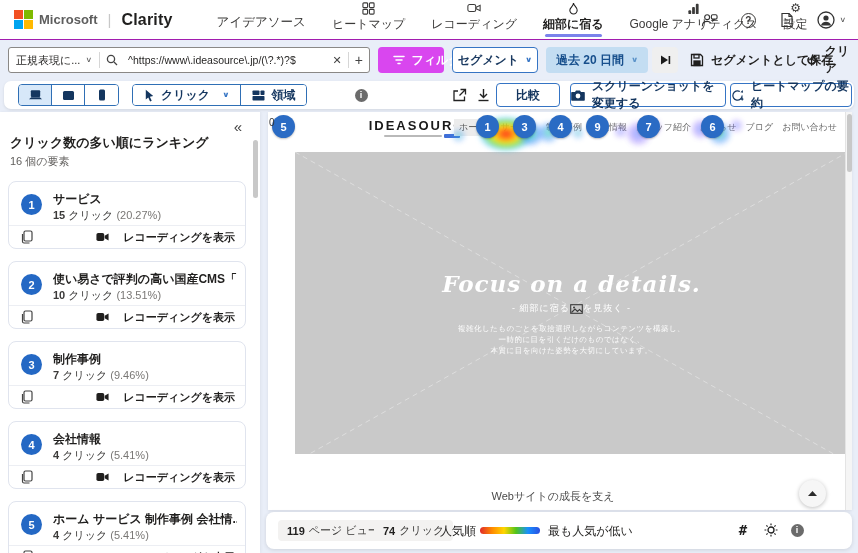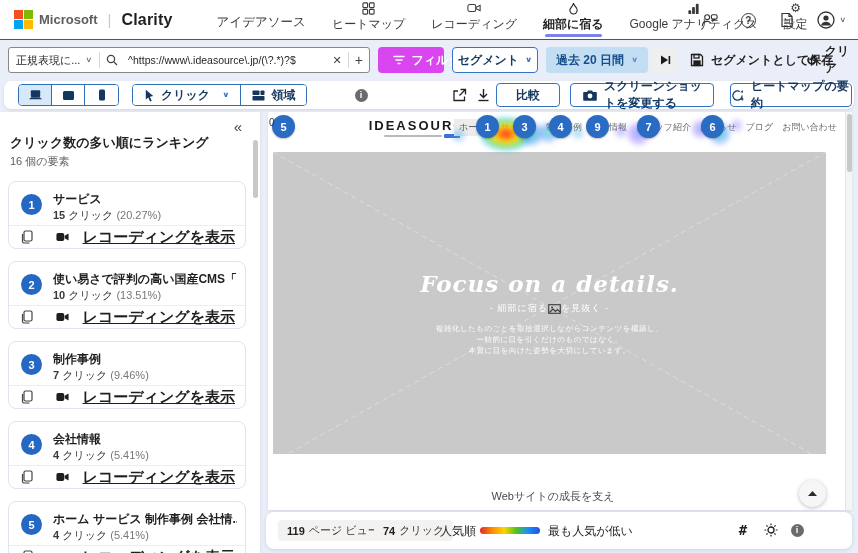--- a/index.html
+++ b/index.html
@@ -63,39 +63,39 @@
   .collapse { position:absolute; right:18px; top:6px; font-size:15px; color:#444; cursor:pointer; }
   .sb-title { position:absolute; left:10px; top:22px; font-size:13px; font-weight:700; color:#201f1e; }
   .sb-sub { position:absolute; left:10px; top:42px; font-size:11px; color:#605e5c; }
   .card { position:absolute; left:8px; width:238px; height:68px; border:1px solid #e0e4ee; border-radius:8px; background:#fff; }
   .badge { position:absolute; left:12px; top:12px; width:21px; height:21px; border-radius:50%; background:#2468c4; color:#fff; font-size:11px; font-weight:700; display:flex; align-items:center; justify-content:center; }
   .card-title { position:absolute; left:44px; top:9px; right:8px; font-size:12px; font-weight:700; color:#201f1e; white-space:nowrap; overflow:hidden; }
   .card-count { position:absolute; left:44px; top:26px; font-size:11px; color:#3b3a39; }
   .card-count b { font-weight:700; }
   .card-count .pct { color:#797775; }
   .card-foot { position:absolute; left:0; right:0; bottom:0; height:23px; border-top:1px solid #eceef3; display:flex; align-items:center; justify-content:space-between; padding:0 10px 0 12px; }
-  .reclink { display:flex; align-items:center; gap:14px; font-size:15px; font-weight:600; color:#201f1e; cursor:pointer;text-decoration:underline; }
+  .reclink { display:flex; align-items:center; gap:14px; font-size:11px; font-weight:600; color:#201f1e; cursor:pointer; }
   .sb-scroll { position:absolute; right:2px; top:28px; width:5px; height:58px; background:#c8c8c8; border-radius:3px; }
 
   
   .main { position:absolute; left:268px; top:112px; width:584px; height:398px; background:#fff; overflow:hidden; box-shadow:0 1px 3px rgba(0,0,0,.08); }
   .scroll-zero { position:absolute; left:1px; top:5px; font-size:10px; color:#333; z-index:6; }
   .site-logo { position:absolute; left:86px; top:6px; width:136px; text-align:center; }
   .site-logo .logoname { font-size:13px; font-weight:700; letter-spacing:2px; color:#1a1a1a; }
   .site-logo .tagline { margin:1px auto 0; width:88px; height:4px; display:flex; gap:2px; align-items:center; justify-content:center; }
   .tagline .tl-bar { height:2.5px; background:#b9b9b9; width:58px; border-radius:1px; }
   .tagline .tl-chip { height:4px; width:16px; background:#3f6fd8; border-radius:1px; }
   .site-nav { position:absolute; left:186px; top:9px; display:flex; gap:9px; font-size:9px; color:#6b6b6b; white-space:nowrap; z-index:2; }
   .site-nav .home { background:#ececec; padding:2px 5px; margin-top:-2px; color:#555; }
   .blob { position:absolute; border-radius:50%; filter:blur(2.5px); z-index:3; pointer-events:none; }
   .b-cool { background:radial-gradient(closest-side, rgba(40,220,170,.75), rgba(60,140,255,.55) 60%, rgba(60,140,255,0)); }
   .b-blue { background:radial-gradient(closest-side, rgba(90,130,255,.75), rgba(130,90,255,.45) 60%, rgba(130,90,255,0)); }
   .b-hot { background:radial-gradient(closest-side, rgba(255,30,20,.95), rgba(255,140,0,.92) 28%, rgba(255,225,0,.88) 46%, rgba(110,220,60,.78) 66%, rgba(40,190,255,.5) 86%, rgba(40,190,255,0)); border-radius:50%; }
   .marker { position:absolute; width:23px; height:23px; border-radius:50%; background:#2a6bc4; color:#fff; font-size:11px; font-weight:700; display:flex; align-items:center; justify-content:center; z-index:5; box-shadow:0 1px 2px rgba(0,0,0,.25); cursor:pointer; }
-  .gray-ph { position:absolute; left:5px; top:40px; width:553px; height:302px; background:#c9c9c9; overflow:hidden; }
+  .gray-ph { position:absolute; left:27px; top:40px; width:553px; height:302px; background:#c9c9c9; overflow:hidden; }
   .hero { position:absolute; left:0; right:0; top:118px; text-align:center; color:#fff; z-index:2; }
   .hero-title { font-family:"DejaVu Serif","Liberation Serif",serif; font-style:italic; font-weight:700; font-size:23px; letter-spacing:1px; }
   .hero-sub { margin-top:5px; font-size:9px; letter-spacing:1px; display:flex; align-items:center; justify-content:center; gap:0; }
   .hero-lines { margin-top:8px; font-size:7.5px; line-height:11px; letter-spacing:.5px; color:rgba(255,255,255,.95); }
   .site-footer { position:absolute; left:0; right:14px; top:376px; text-align:center; font-size:11px; color:#4a4a4a; line-height:16px; }
   .scrolltop { position:absolute; left:531px; top:368px; width:27px; height:27px; border-radius:50%; background:#f6f6f6; box-shadow:0 1px 4px rgba(0,0,0,.25); display:flex; align-items:center; justify-content:center; cursor:pointer; z-index:6; }
   .main-scroll { position:absolute; right:0; top:0; bottom:0; width:7px; background:#f5f5f5; border-left:1px solid #e4e4e4; z-index:7; }
   .main-scroll .thumb { position:absolute; left:1px; top:2px; width:5px; height:58px; background:#c8c8c8; border-radius:3px; }
 
   
@@ -316,21 +316,21 @@
       <svg width="13" height="14" viewBox="0 0 13 14" fill="none" stroke="#222" stroke-width="1.4">
           <path d="M6.5 1 V9 M3 6 L6.5 9.5 L10 6"></path>
           <path d="M1.5 12.5 h10"></path>
         </svg>
     </span>
 
     <div class="outbtn" style="left:492px; width:64px;">
       <span>比較</span>
     </div>
 
-    <div class="outbtn" style="left:566px; width:144px;padding-left:12px;">
+    <div class="outbtn" style="left:566px; width:156px;">
       <span>
         <svg width="14" height="12" viewBox="0 0 14 12" fill="#14365f">
             <path d="M1 3 h3 l1-1.5 h4 L10 3 h3 a0.8 0.8 0 0 1 0.8 .8 V11 a0.8 0.8 0 0 1 -0.8 .8 H1 A0.8 0.8 0 0 1 .2 11 V3.8 A0.8 0.8 0 0 1 1 3 Z"></path>
             <circle cx="7" cy="7" r="2.4" fill="#fff"></circle>
           </svg>
       </span>
       <span>スクリーンショットを変更する</span>
     </div>
 
     <div class="outbtn" style="left:726px; width:122px;">

